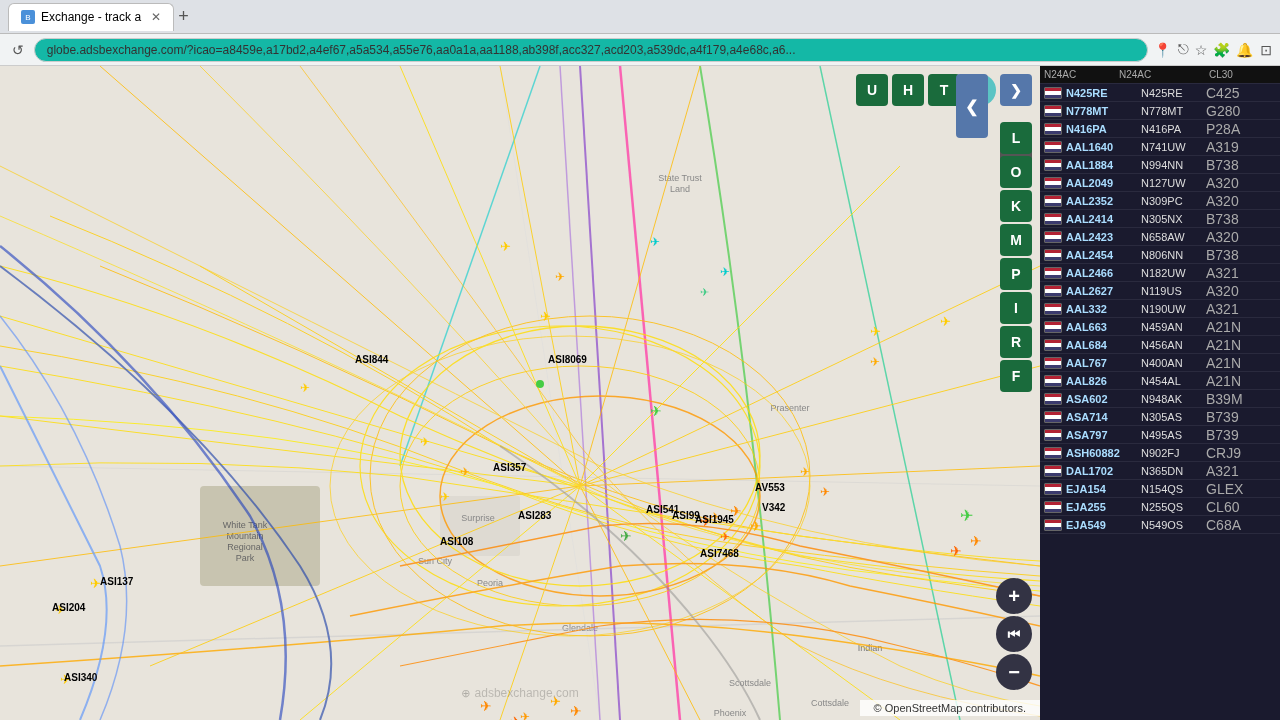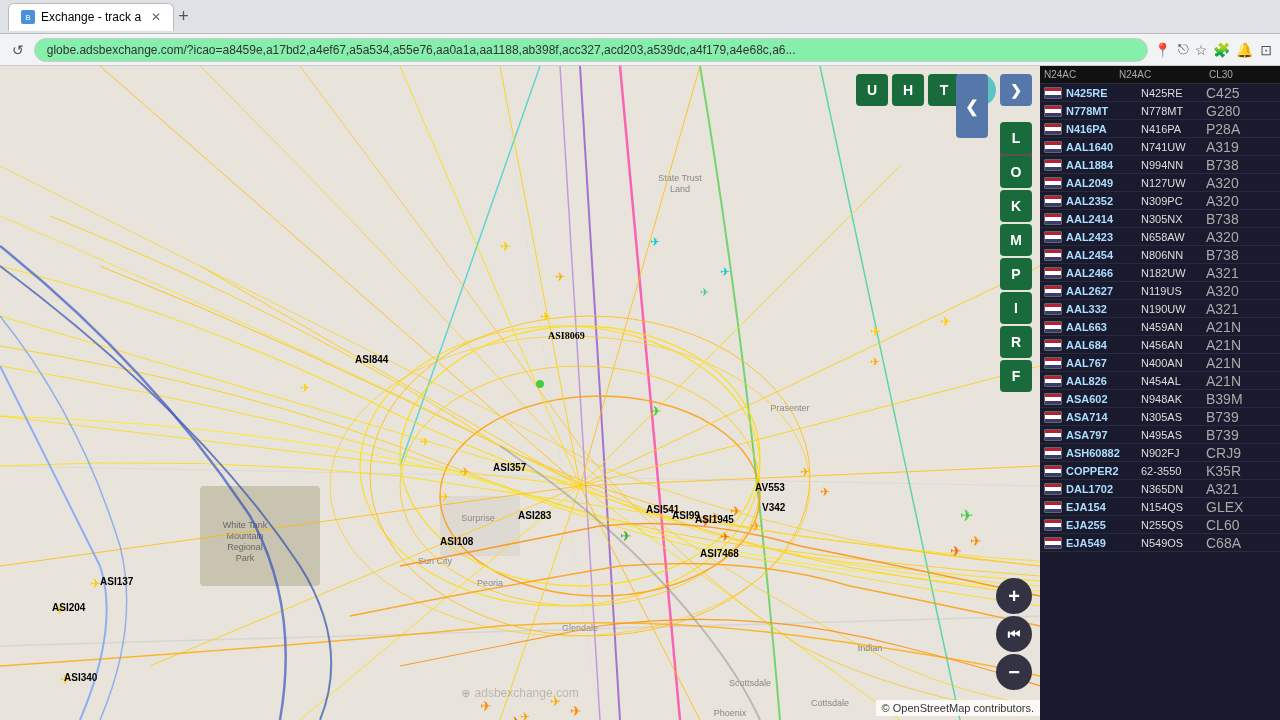--- a/index.html
+++ b/index.html
@@ -54,21 +54,21 @@
       align-items: center;
       padding: 0 8px;
       gap: 6px;
       border-bottom: 1px solid #ccc;
     }
     .nav-btn {
       background: none; border: none; cursor: pointer; color: #555; font-size: 14px; padding: 2px 4px;
     }
     .address-input {
       flex: 1;
-      background: #86efac;
+      background: #14b8a6;
       border: 1px solid #ccc;
       border-radius: 16px;
       padding: 2px 12px;
       font-size: 12px;
       color: #333;
       height: 24px;
     }
     .toolbar-icons {
       display: flex; gap: 6px; align-items: center;
     }
@@ -168,21 +168,21 @@
       font-size: 14px;
     }
 
     
     .attribution {
       position: absolute;
       bottom: 4px;
       right: 0;
       background: rgba(255,255,255,0.8);
       font-size: 11px;
-      padding: 2px 6px;
+      padding: 2px 14px;
       color: #333;
     }
 
     
     .watermark {
       position: absolute;
       bottom: 20px;
       left: 50%;
       transform: translateX(-50%);
       color: rgba(0,0,0,0.2);
@@ -424,21 +424,21 @@
       <text x="570" y="650" font-size="14" fill="#ff8800">✈</text>
       <text x="600" y="665" font-size="12" fill="#ff9900">✈</text>
       <text x="640" y="670" font-size="13" fill="#ffaa00">✈</text>
 
       <text x="440" y="435" font-size="12" fill="#ffcc00">✈</text>
 
       <circle cx="540" cy="318" r="4" fill="#44cc44"></circle>
     </svg>
 
     <div class="aircraft-label" style="left: 355px; top: 288px;">ASI844</div>
-    <div class="aircraft-label" style="left: 548px; top: 264px; font-family: Liberation Serif, serif;">ASI8069</div>
+    <div class="aircraft-label" style="left: 548px; top: 288px;">ASI8069</div>
     <div class="aircraft-label" style="left: 493px; top: 396px; text-align: center;">ASI357</div>
     <div class="aircraft-label" style="left: 518px; top: 444px;">ASI283</div>
     <div class="aircraft-label" style="left: 440px; top: 470px;">ASI108</div>
     <div class="aircraft-label" style="left: 646px; top: 438px; text-align: center;">ASI541</div>
     <div class="aircraft-label" style="left: 672px; top: 444px;">ASI99</div>
     <div class="aircraft-label" style="left: 695px; top: 448px;">ASI1945</div>
     <div class="aircraft-label" style="left: 700px; top: 482px;">ASI7468</div>
     <div class="aircraft-label" style="left: 755px; top: 416px;">AV553</div>
     <div class="aircraft-label" style="left: 762px; top: 436px;">V342</div>
     <div class="aircraft-label" style="left: 100px; top: 510px;">ASI137</div>
@@ -614,26 +614,20 @@
     <span class="aircraft-type">B739</span>
   </div>
         <div class="sidebar-row">
     <div class="flag"></div>
     <span class="flight-id">ASH60882</span>
     <span class="reg">N902FJ</span>
     <span class="aircraft-type">CRJ9</span>
   </div>
         <div class="sidebar-row">
     <div class="flag"></div>
-    <span class="flight-id">COPPER2</span>
-    <span class="reg">62-3550</span>
-    <span class="aircraft-type">K35R</span>
-  </div>
-        <div class="sidebar-row">
-    <div class="flag"></div>
     <span class="flight-id">DAL1702</span>
     <span class="reg">N365DN</span>
     <span class="aircraft-type">A321</span>
   </div>
         <div class="sidebar-row">
     <div class="flag"></div>
     <span class="flight-id">EJA154</span>
     <span class="reg">N154QS</span>
     <span class="aircraft-type">GLEX</span>
   </div>

